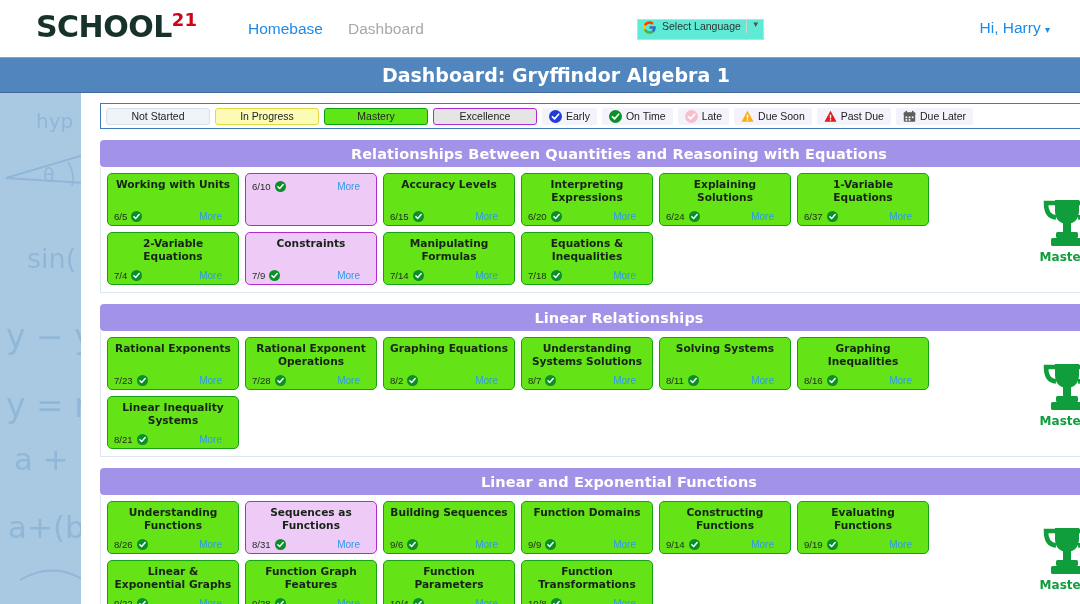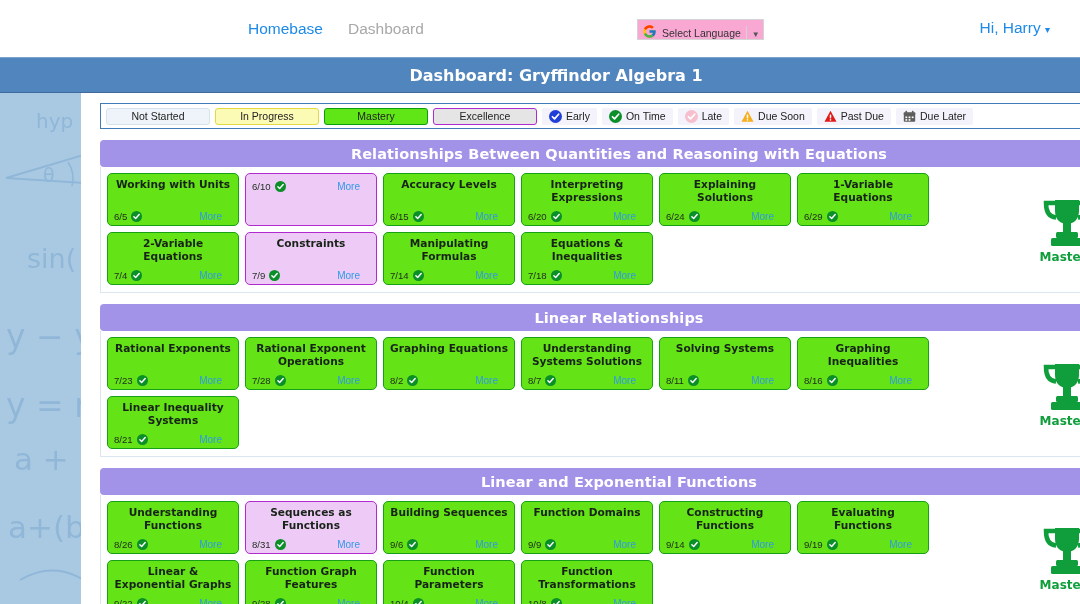--- a/index.html
+++ b/index.html
@@ -36,22 +36,22 @@
   }
   .navlink {
     position: absolute; top: 20px; font-size: 15.5px;
   }
   #nav-homebase { left: 248px; color: #1d8ae8; }
   #nav-dashboard { left: 348px; color: #a8a8a8; }
 
   #lang-widget {
     position: absolute; left: 637px; top: 19px;
     width: 127px; height: 21px;
-    border: 1px solid #d4d4d4; background: #f9a8d4;
-    display: flex; align-items: flex-end;
+    border: 1px solid #d4d4d4; background: #5eead4;
+    display: flex; align-items: flex-start;
   }
   #lang-widget .g {
     width: 15px; height: 15px; margin-left: 4px; flex: none;
     position: relative;
   }
   #lang-widget .g svg { display:block; }
   #lang-label {
     font-size: 10.5px; color: #333; margin-left: 5px;
     white-space: nowrap;
     font-family: "Liberation Sans", sans-serif;
@@ -71,21 +71,21 @@
 
   
   #title-band {
     position: absolute; top: 57px; left: 0; right: 0; height: 36px;
     background: #5185bd; border-top: 1px solid #7aa3cd;
     border-bottom: 1px solid #41699b;
     display: flex; align-items: center; justify-content: center;
     z-index: 5;
   }
   #title-band-text {
-    color: #ffffff; font-size: 16px; font-weight: bold;
+    color: #ffffff; font-size: 19px; font-weight: bold;
     font-family: "DejaVu Sans", sans-serif;
     margin-left: 32px;
   }
 
   
   #content-card {
     position: absolute; top: 93px; left: 81px; width: 1076px; bottom: 0;
     background: #ffffff; z-index: 4;
     padding: 10px 19px 0 19px;
     overflow: hidden;
@@ -190,20 +190,23 @@
       <path d="M68 162 A 30 30 0 0 1 72 186" fill="none" stroke="#8fb6d8" stroke-width="1.6"></path>
       <path d="M988 290 L1080 290" stroke="#8fb6d8" stroke-width="2"></path>
       <path d="M988 323 L1080 323" stroke="#8fb6d8" stroke-width="2"></path>
       <path d="M975 375 L1000 392 L975 430" fill="none" stroke="#8fb6d8" stroke-width="2"></path>
       <path d="M20 580 Q 60 556 100 592" fill="none" stroke="#8fb6d8" stroke-width="2"></path>
     </g>
   </svg>
 </div>
 
 <div id="topbar">
+  <div id="logo">
+    <span>SCHOOL</span><span class="sup">21</span>
+  </div>
   <a class="navlink" id="nav-homebase" href="#" style="text-decoration:none">Homebase</a>
   <a class="navlink" id="nav-dashboard" href="#" style="text-decoration:none">Dashboard</a>
 
   <div id="lang-widget">
     <span class="g">
       <svg width="15" height="15" viewBox="0 0 48 48">
         <path fill="#FFC107" d="M43.6 20.1H42V20H24v8h11.3C33.7 32.7 29.3 36 24 36c-6.6 0-12-5.4-12-12s5.4-12 12-12c3.1 0 5.8 1.2 7.9 3.1l5.7-5.7C34 6.1 29.3 4 24 4 13 4 4 13 4 24s9 20 20 20 20-9 20-20c0-1.3-.1-2.6-.4-3.9z"></path>
         <path fill="#FF3D00" d="M6.3 14.7l6.6 4.8C14.7 15.1 19 12 24 12c3.1 0 5.8 1.2 7.9 3.1l5.7-5.7C34 6.1 29.3 4 24 4 16.3 4 9.7 8.3 6.3 14.7z"></path>
         <path fill="#4CAF50" d="M24 44c5.2 0 9.8-2 13.3-5.2l-6.2-5.2C29.1 35.1 26.7 36 24 36c-5.2 0-9.6-3.3-11.3-7.9l-6.5 5C9.5 39.6 16.2 44 24 44z"></path>
         <path fill="#1976D2" d="M43.6 20.1H42V20H24v8h11.3c-.8 2.3-2.3 4.2-4.2 5.6l6.2 5.2C36.9 40.2 44 35 44 24c0-1.3-.1-2.6-.4-3.9z"></path>
@@ -371,21 +374,21 @@
                     <circle cx="8" cy="8" r="8" fill="#0b8f28"></circle>
                     <path d="M4.2 8.3 L6.8 10.9 L11.9 5.2" stroke="#fff" stroke-width="2.1" fill="none" stroke-linecap="round" stroke-linejoin="round"></path>
                   </svg>
                 </span>
                 <a class="tile-more" href="#" style="text-decoration: none;">More</a>
               </div>
             </div>
             <div class="tile mastery">
               <div class="tile-title">1-Variable Equations</div>
               <div class="tile-foot">
-                <span class="tile-date">6/29</span>
+                <span class="tile-date">6/37</span>
                 <span style="display: flex; margin-left: 4px;">
                   <svg class="ic" width="11" height="11" viewBox="0 0 16 16">
                     <circle cx="8" cy="8" r="8" fill="#0b8f28"></circle>
                     <path d="M4.2 8.3 L6.8 10.9 L11.9 5.2" stroke="#fff" stroke-width="2.1" fill="none" stroke-linecap="round" stroke-linejoin="round"></path>
                   </svg>
                 </span>
                 <a class="tile-more" href="#" style="text-decoration: none;">More</a>
               </div>
             </div>
             <div class="tile mastery">

